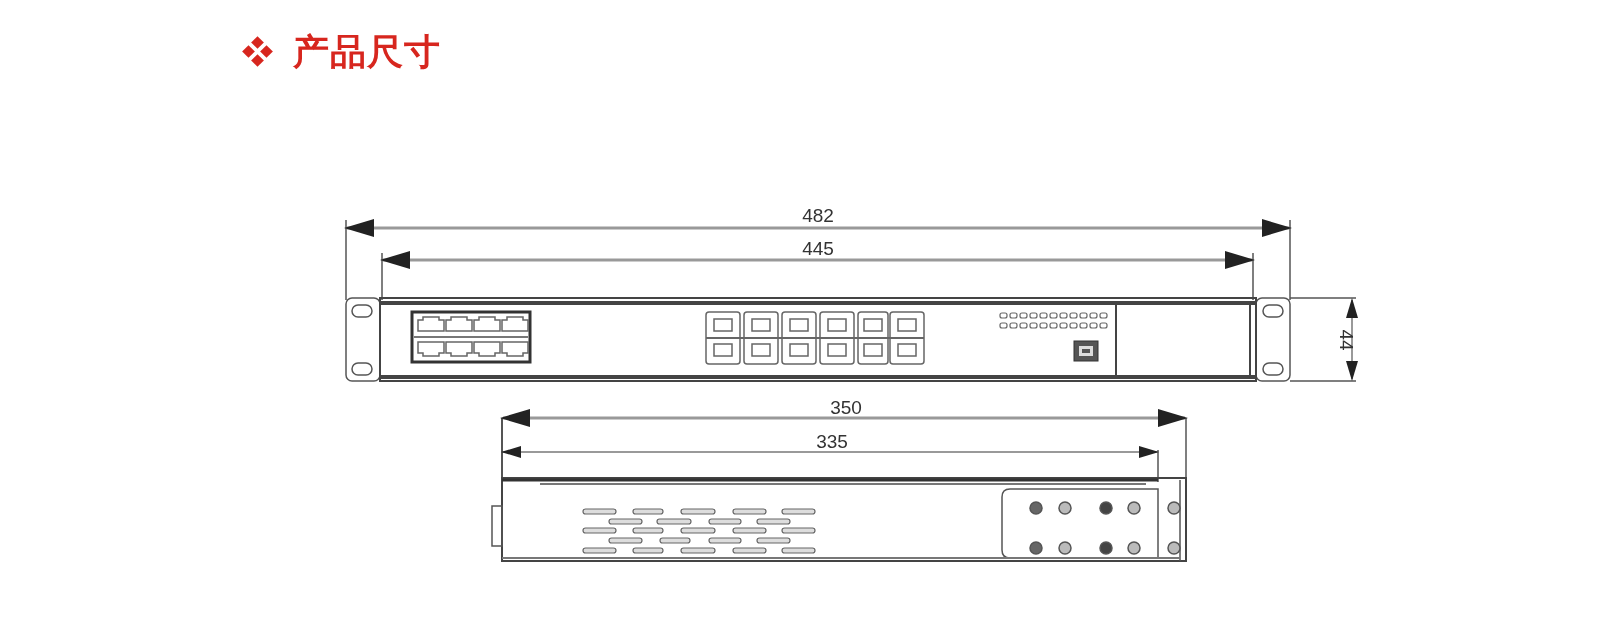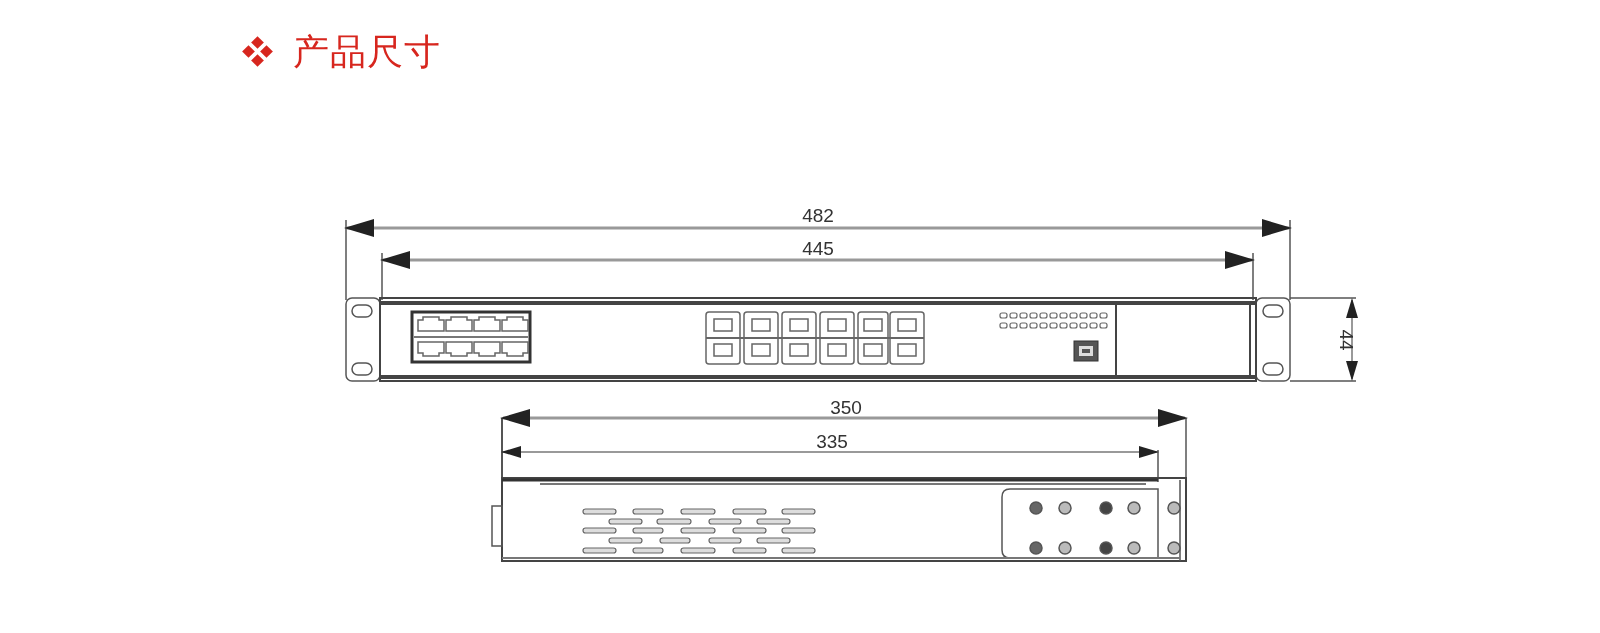--- a/index.html
+++ b/index.html
@@ -1,20 +1,20 @@
 <!DOCTYPE html>
 <html><head>
 <meta charset="utf-8">
 <style>
   html,body{margin:0;padding:0;background:#ffffff;}
   body{width:1600px;height:633px;position:relative;overflow:hidden;font-family:"Liberation Sans",sans-serif;}
   .title{position:absolute;left:243px;top:30px;display:flex;align-items:center;color:#d7261e;}
   .title .diamond{width:30px;height:30px;position:relative;margin-right:20px;}
   .title .diamond i{position:absolute;width:9px;height:9px;background:#d7261e;transform:rotate(45deg);}
-  .title .txt{font-family:"DejaVu Sans",sans-serif;font-weight:normal;font-size:36px;letter-spacing:1px;line-height:44px;}
+  .title .txt{font-family:"DejaVu Sans",sans-serif;font-weight:bold;font-size:36px;letter-spacing:1px;line-height:44px;}
   svg.drawing{position:absolute;left:0;top:0;}
   .dim{font-family:"Liberation Sans",sans-serif;font-size:19px;fill:#333;}
 </style>
 </head>
 <body>
 
 <div class="title">
   <div class="diamond">
     <i style="left:10px;top:1px;"></i>
     <i style="left:1px;top:10px;"></i>

